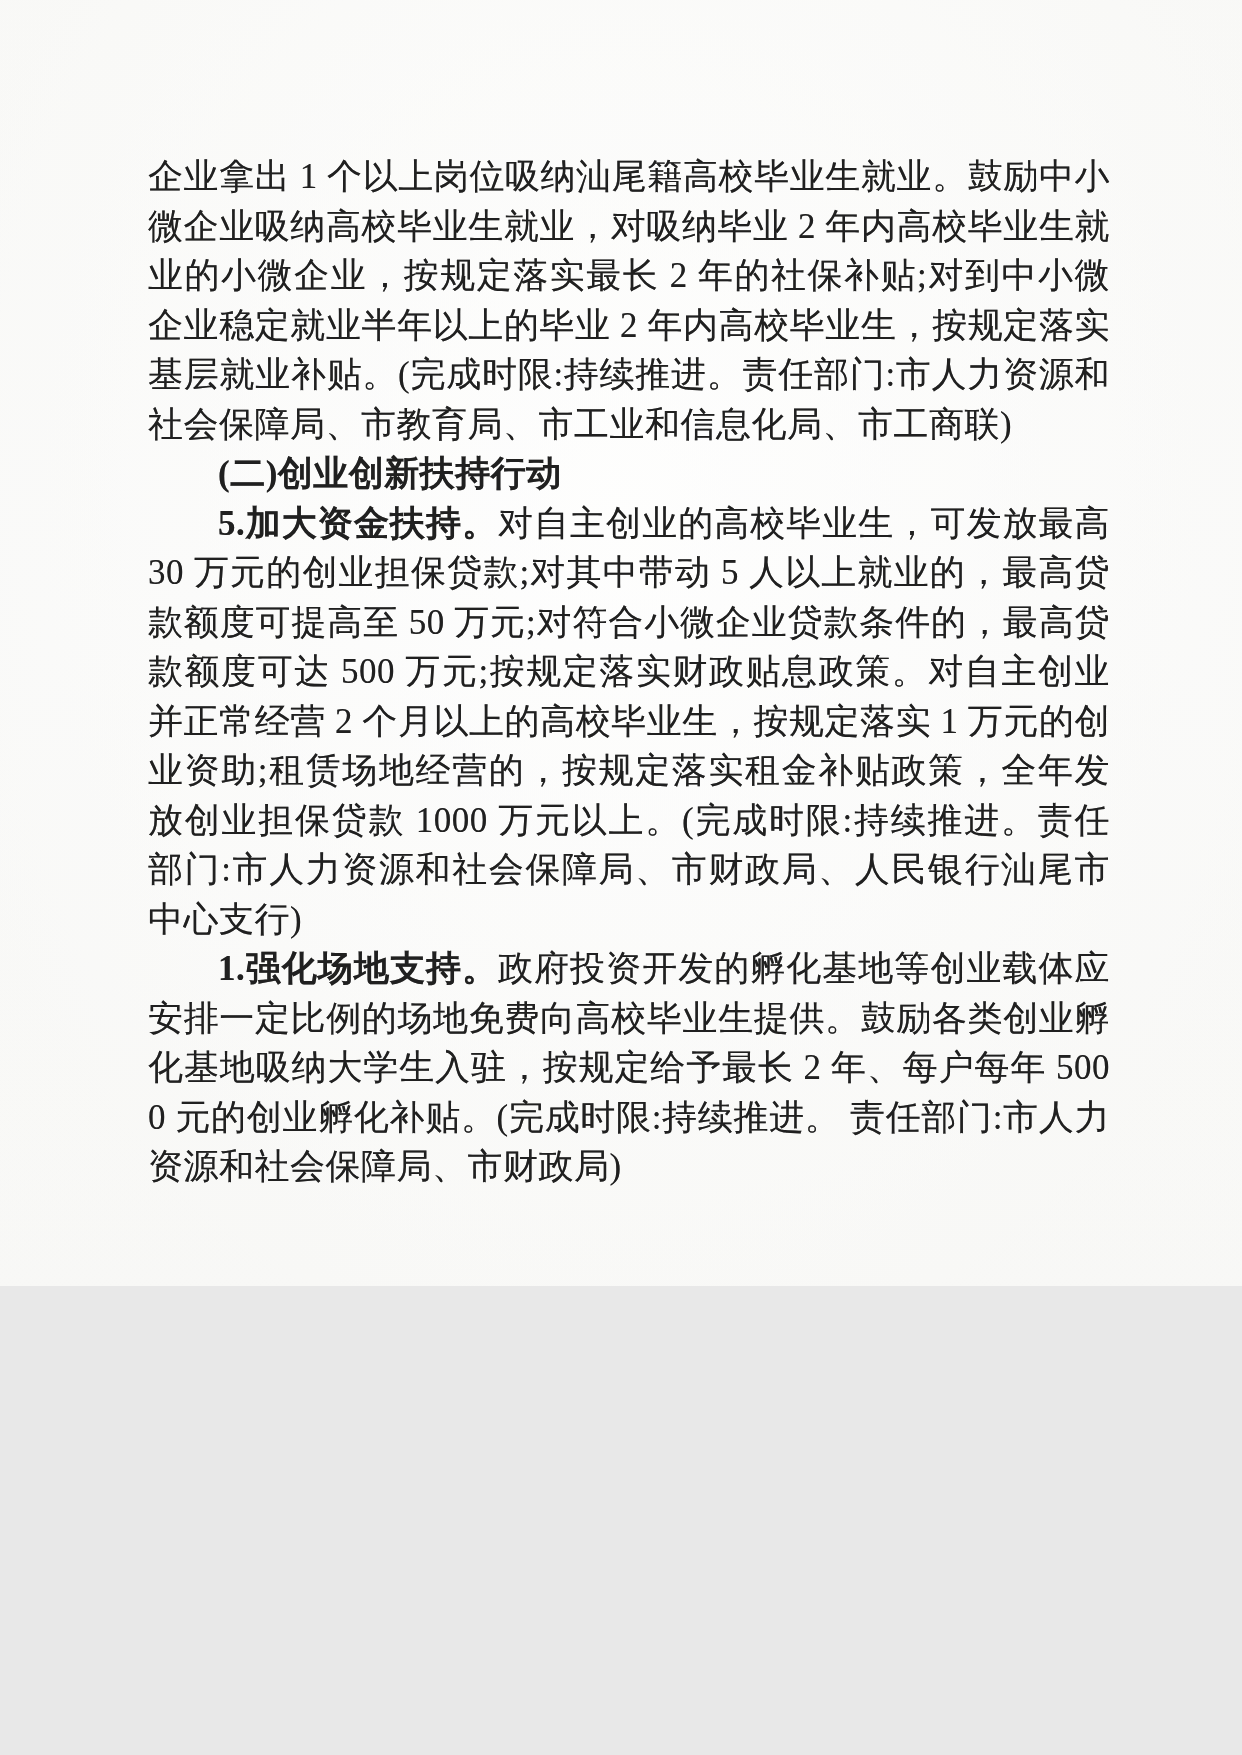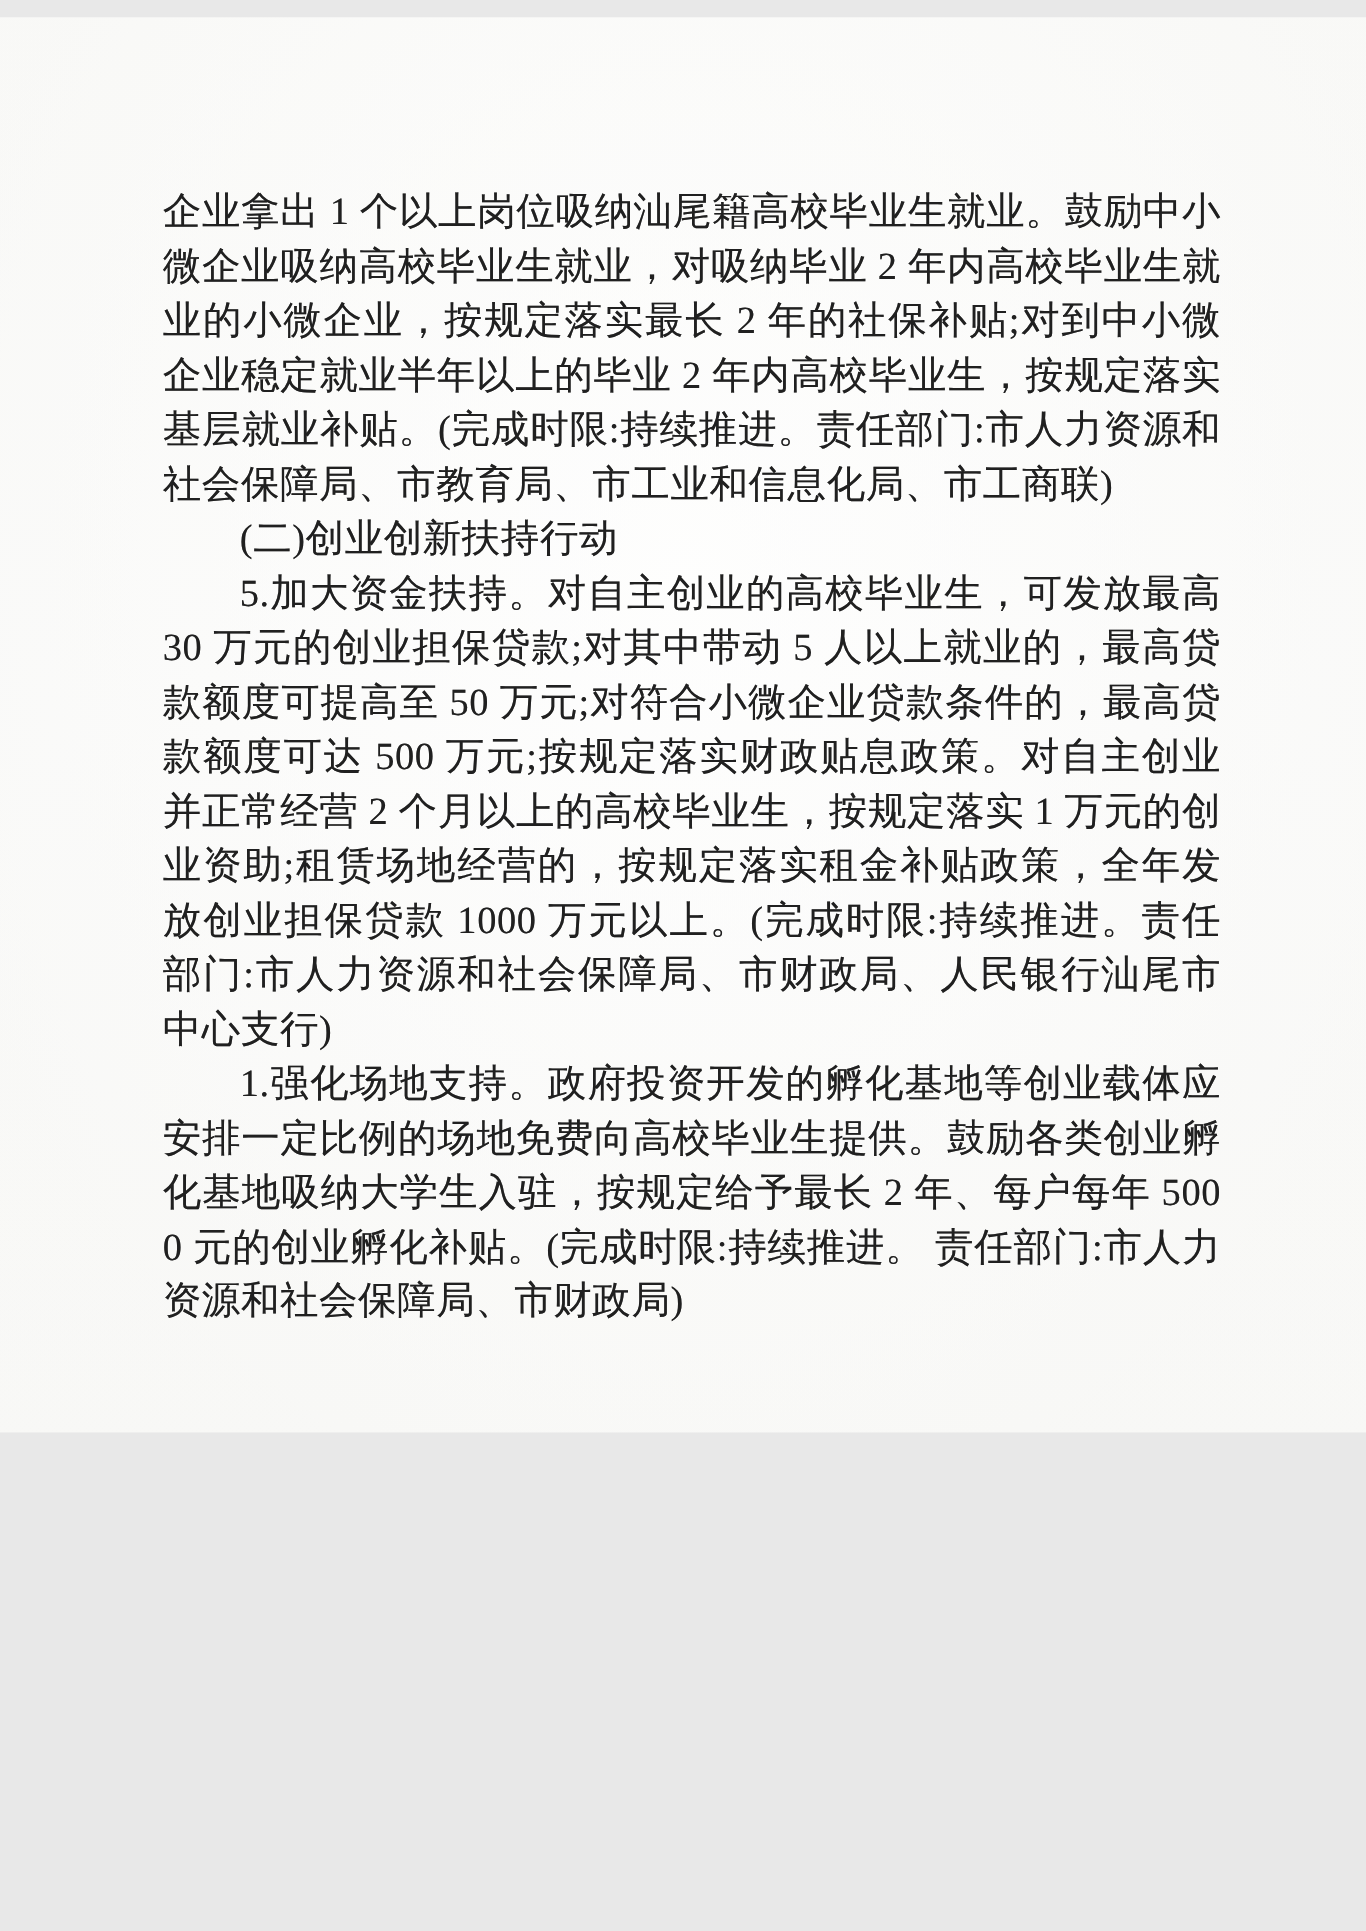--- a/index.html
+++ b/index.html
@@ -4,21 +4,21 @@
 <style>
   html, body {
     margin: 0;
     padding: 0;
     background: #e8e8e8;
   }
   .page {
     position: relative;
     width: 1242px;
     height: 1286px;
-    margin: 16px auto;
+    margin: 0 auto;
     background: #fcfcfa;
     background-image:
       radial-gradient(ellipse at 50% 40%, rgba(255,255,255,0.6) 0%, rgba(244,244,242,0.35) 80%),
       linear-gradient(180deg, #fbfbf9 0%, #fcfcfb 50%, #fafaf8 100%);
     overflow: hidden;
     font-family: "Liberation Serif", "DejaVu Serif", serif;
     color: #1c1c1c;
   }
   .body-text {
     position: absolute;
@@ -34,21 +34,21 @@
     text-justify: inter-ideograph;
     letter-spacing: 0.5px;
     word-break: break-all;
     color: #202020;
     text-shadow: 0 0 0.6px rgba(40,40,40,0.55);
   }
   .para.indent {
     text-indent: 2em;
   }
   .para .bold {
-    font-weight: 400;
+    font-weight: 700;
   }
   .page-number {
     position: absolute;
     left: 1062px;
     top: 1632px;
     font-size: 30px;
     color: #222;
     font-family: "Liberation Serif", "DejaVu Serif", serif;
   }
 </style>

